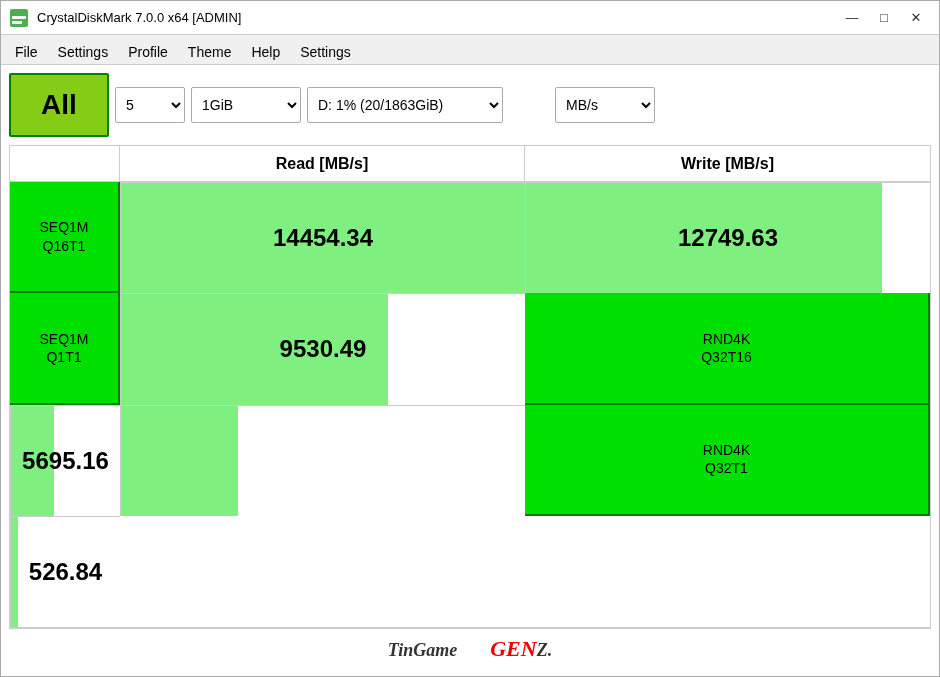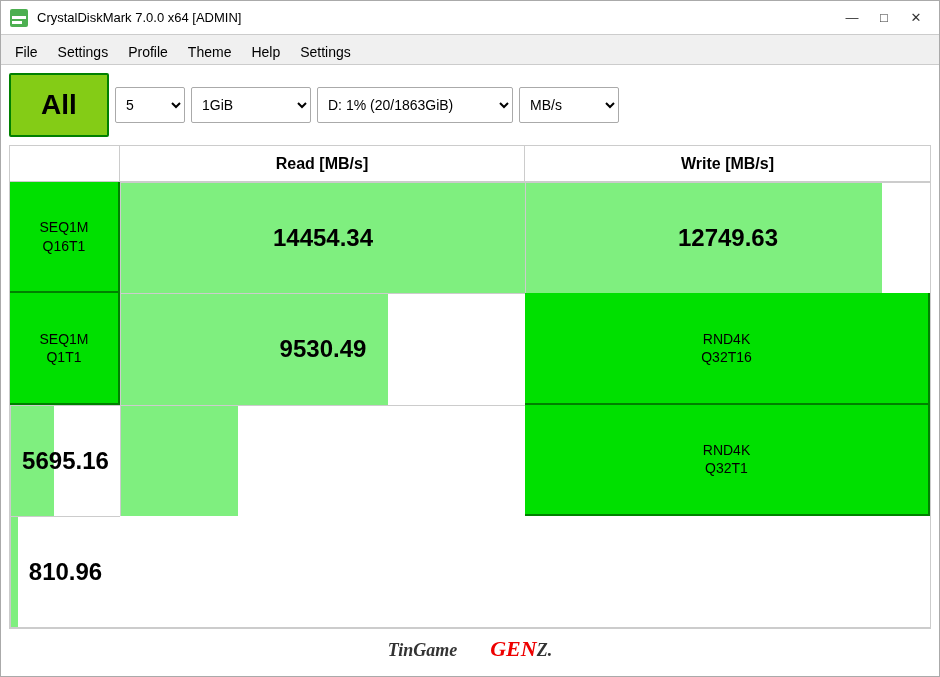--- a/index.html
+++ b/index.html
@@ -117,23 +117,23 @@
       border: 1px solid #aaa;
       background: #fff;
       font-size: 14px;
       padding: 4px 6px;
       height: 36px;
       cursor: pointer;
       border-radius: 2px;
     }
 
     .select-count { width: 70px; }
-    .select-size { width: 120px; }
+    .select-size { width: 110px; }
     .select-drive { width: 196px; }
-    .select-unit { width: 100px; }
+    .select-unit { width: 100px; margin-left: 46px; }
 
     
     .data-grid {
       flex: 1;
       display: grid;
       grid-template-columns: 110px 1fr 1fr;
       grid-template-rows: 36px repeat(4, 1fr);
       border: 1px solid #ccc;
       gap: 0;
     }
@@ -313,21 +313,21 @@
         <span class="value-text">5695.16</span>
       </div>
       <div class="value-cell">
         <div class="bar" style="width:29%;"></div>
       </div>
 
       <div class="row-label" style="white-space:pre-line;">RND4K
 Q32T1</div>
       <div class="value-cell">
         <div class="bar" style="width:6%;"></div>
-        <span class="value-text">810.96</span>
+        <span class="value-text">526.84</span>
       </div>
 
     </div>
 
     <div class="bottom-bar">
       <span class="watermark">
         <span>TinGame</span><span class="gen">GEN</span><span>Z.</span>
       </span>
     </div>
 

